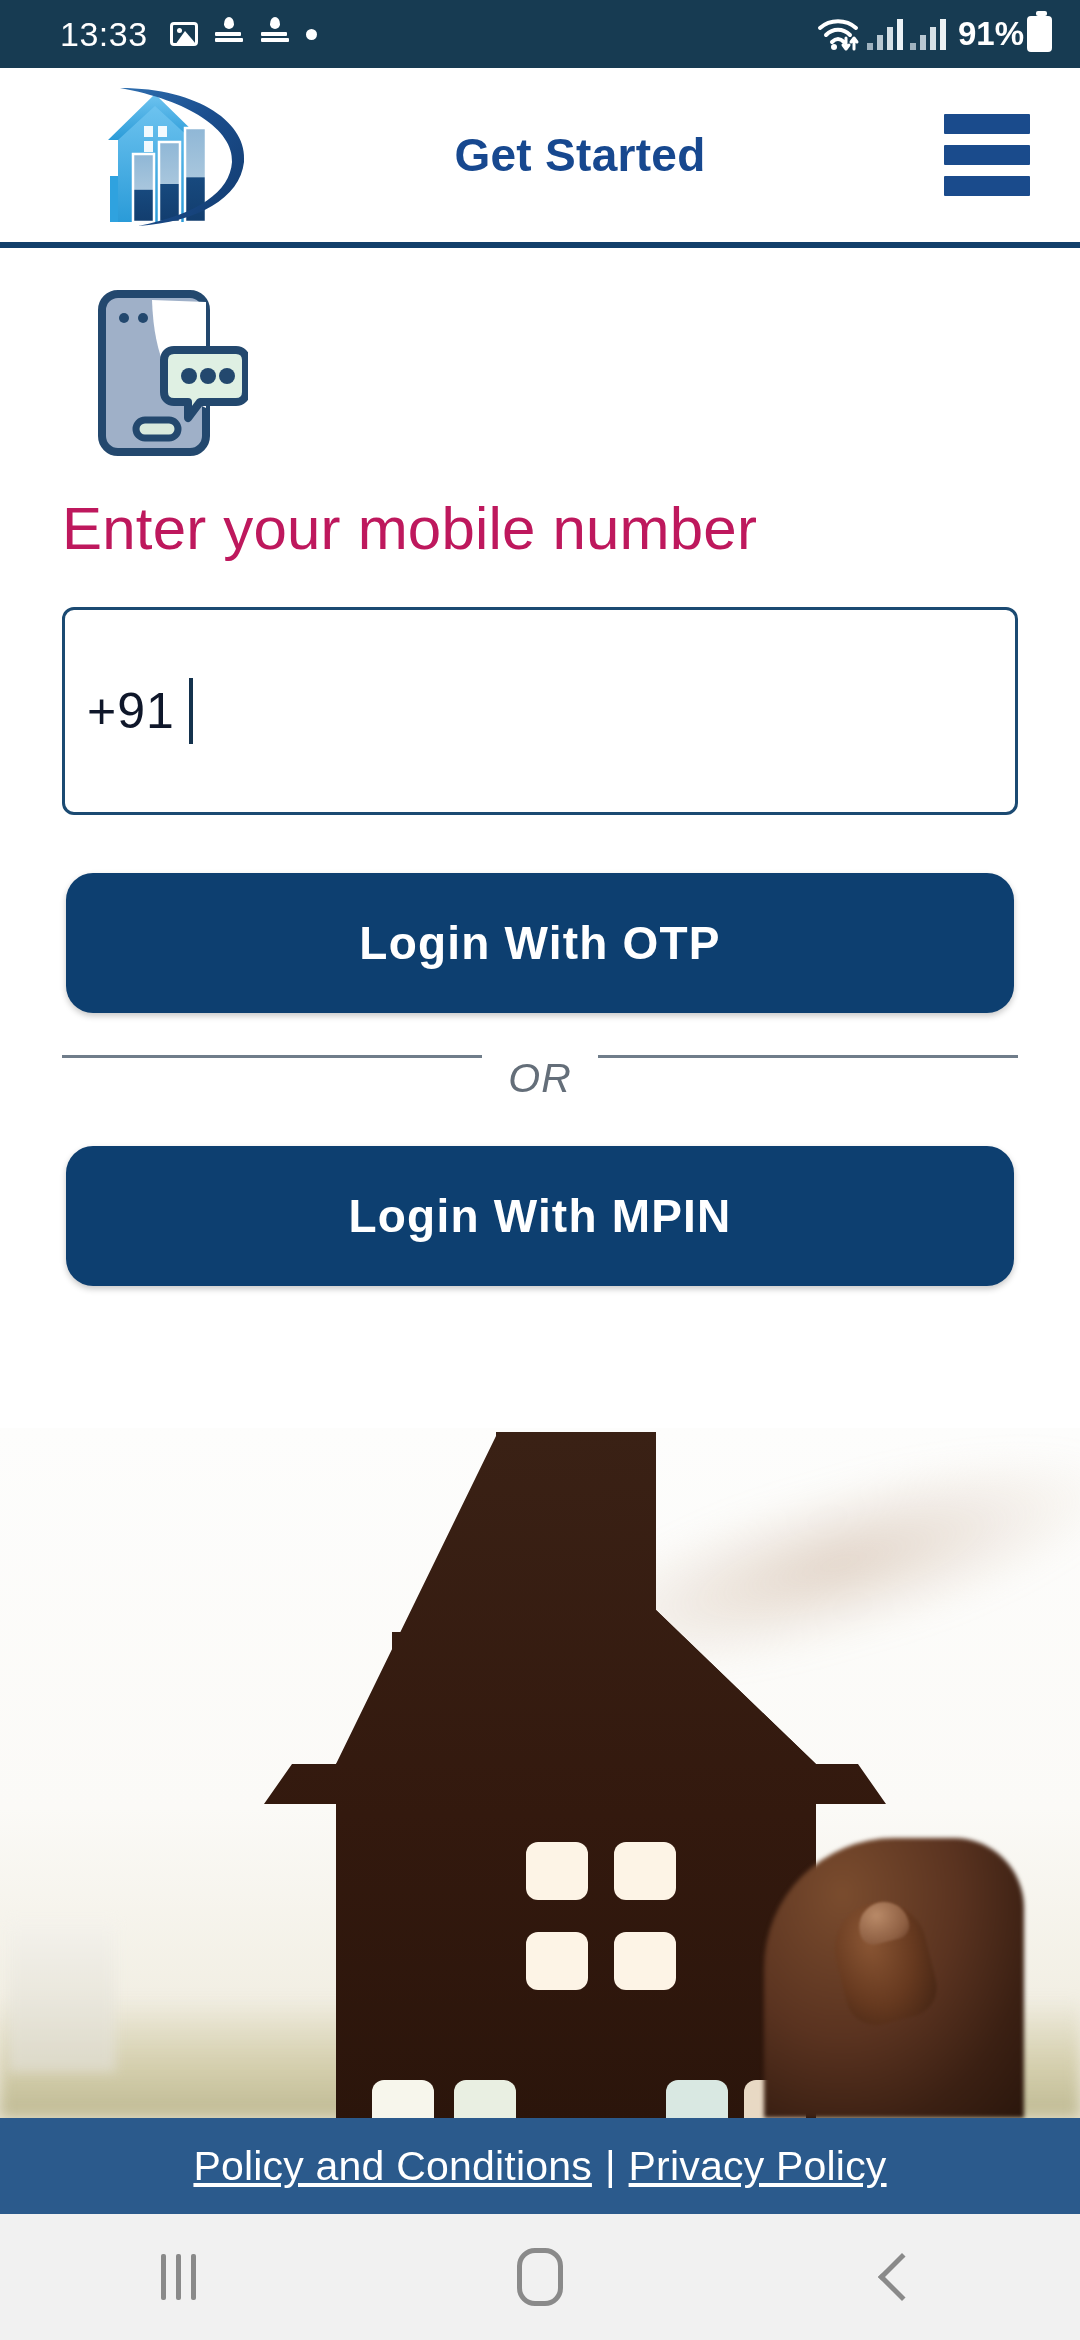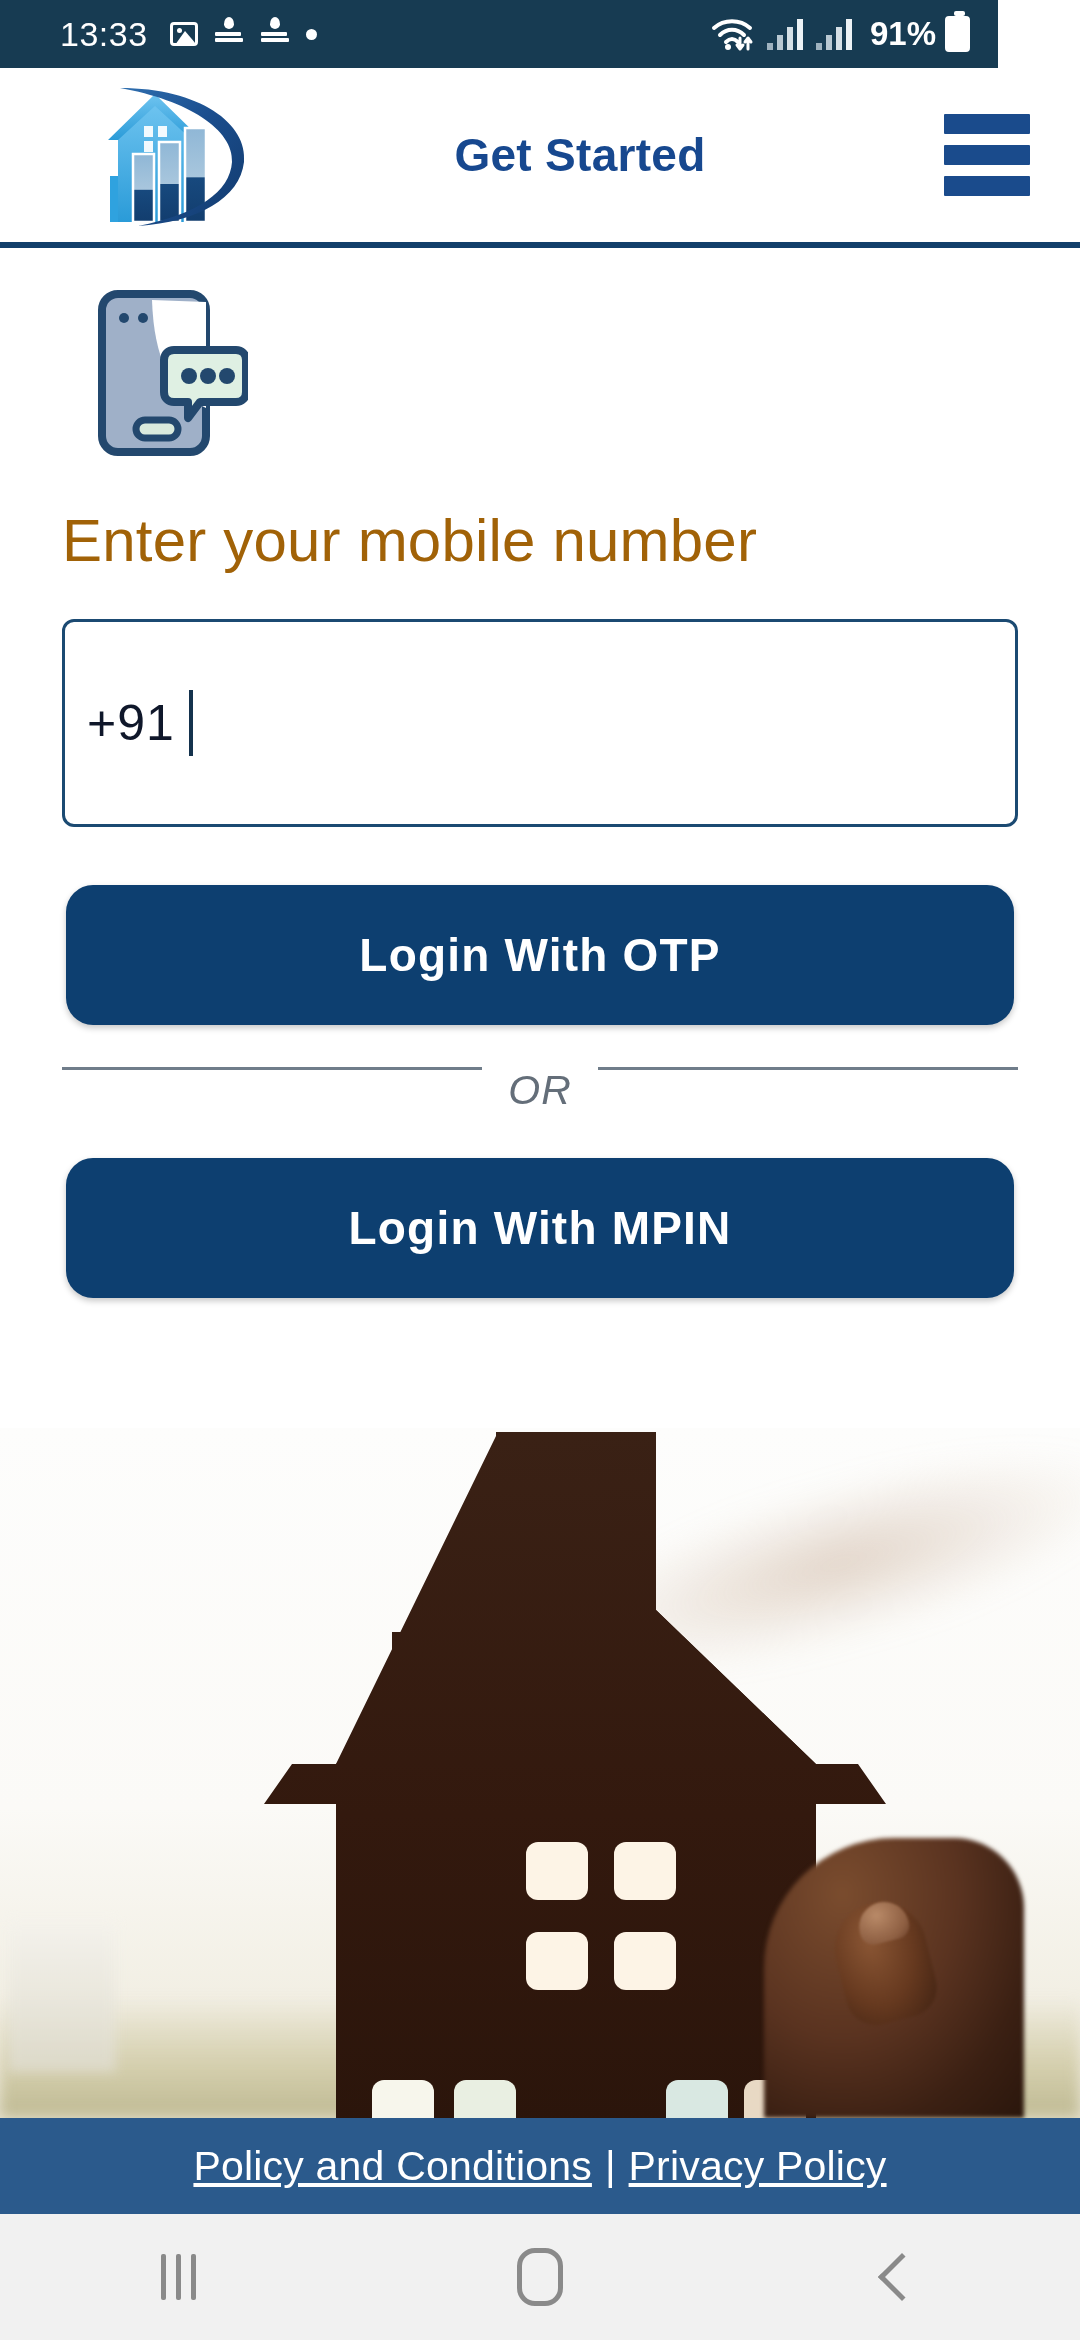--- a/index.html
+++ b/index.html
@@ -6,27 +6,27 @@
   html,body {
     width:1080px; height:2340px;
     background:#ffffff;
     font-family:"Liberation Sans", sans-serif;
     overflow:hidden;
   }
   #screen { position:relative; width:1080px; height:2340px; background:#fff; }
 
   
   .statusbar{
-    position:absolute; left:0; top:0; width:998px; height:68px;
+    position:absolute; left:0; top:0; width:1080px; height:68px;
     background:#173b52; color:#ffffff;
     display:flex; align-items:center; padding:0 28px 0 60px;
   }
   .sb-time{ font-size:34px; letter-spacing:.5px; font-weight:400; line-height:1; }
   .sb-left-icons{ display:flex; align-items:center; gap:16px; margin-left:22px; }
-  .sb-right{ margin-left:auto; display:flex; align-items:center; gap:9px; }
+  .sb-right{ margin-left:auto; display:flex; align-items:center; gap:3px; }
   .sb-batt-text{ font-size:33px; font-weight:600; letter-spacing:0px; margin-left:6px;}
   .img-ico{ width:28px;height:24px;border:3px solid #fff;border-radius:4px;position:relative;overflow:hidden;}
   .img-ico:after{content:"";position:absolute;left:2px;bottom:-2px;width:0;height:0;
     border-left:10px solid transparent;border-right:12px solid transparent;border-bottom:14px solid #fff;}
   .img-ico:before{content:"";position:absolute;left:4px;top:3px;width:5px;height:5px;border-radius:50%;background:#fff;}
   .bh-ico{ width:30px; height:34px; display:flex; flex-direction:column; align-items:center; justify-content:flex-start;}
   .bh-drop{width:10px;height:12px;background:#fff;border-radius:50% 50% 50% 50%/60% 60% 40% 40%;}
   .bh-lines{width:28px;margin-top:1px;}
   .bh-lines i{display:block;height:4px;background:#fff;margin-top:2px;border-radius:1px;}
   .bh-lines i:nth-child(1){width:26px;}
@@ -47,21 +47,21 @@
     flex:1; text-align:center; color:#17488f; font-size:46px; font-weight:bold;
     letter-spacing:.3px; margin-right:40px;
   }
   .hamburger{ width:110px; margin-right:50px; display:flex; flex-direction:column; gap:11px; align-items:flex-end;}
   .hamburger i{ display:block; width:86px; height:20px; background:#1a4b8c; border-radius:1px;}
 
   
   .content{ position:absolute; left:0; top:254px; width:1080px; }
   .sms-icon{ margin:34px 0 0 96px; }
   .headline{
-    margin:44px 0 0 62px; color:#a16207; font-size:60px; font-weight:400; letter-spacing:.2px;
+    margin:32px 0 0 62px; color:#be185d; font-size:60px; font-weight:400; letter-spacing:.2px;
   }
   .subline{
     margin:42px 0 0 64px; color:#6a6f75; font-size:35px; font-style:italic; letter-spacing:.1px;
   }
   .phone-field{
     margin:44px 0 0 62px; width:956px; height:208px;
     border:3px solid #1b4a72; border-radius:12px; background:#fff;
     display:flex; align-items:center; padding-left:22px;
   }
   .phone-value{ font-size:50px; color:#0f172a; letter-spacing:1px; }

